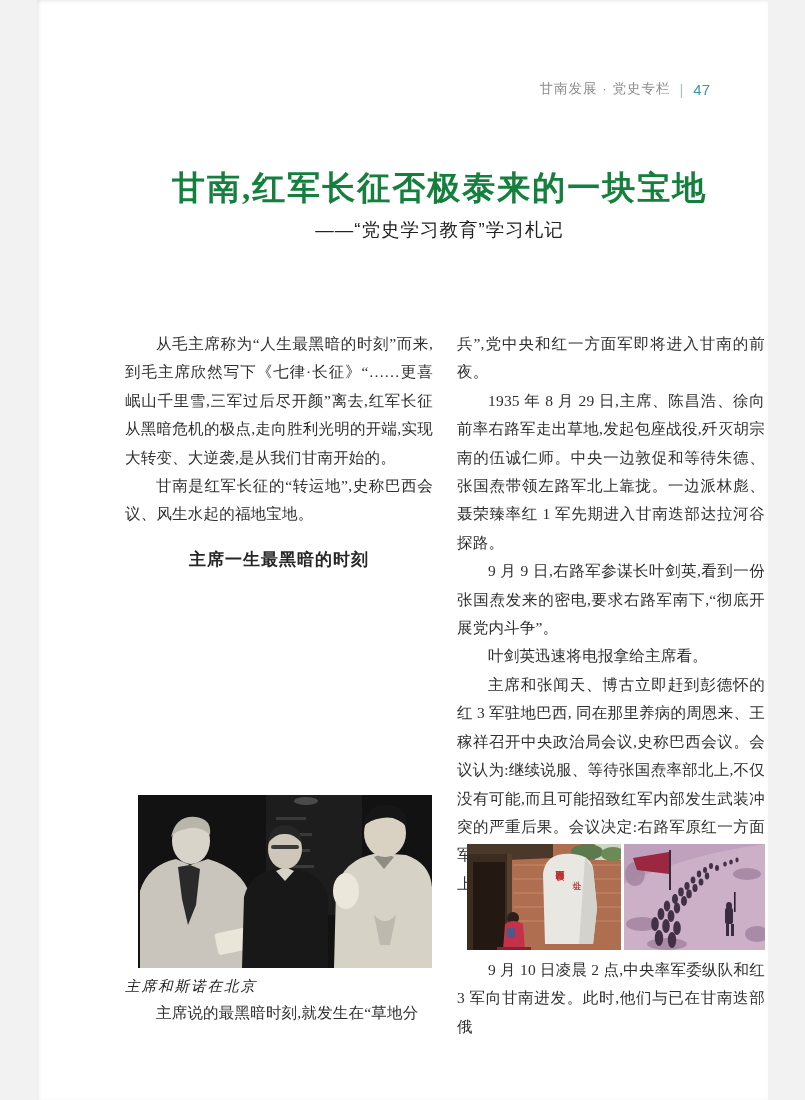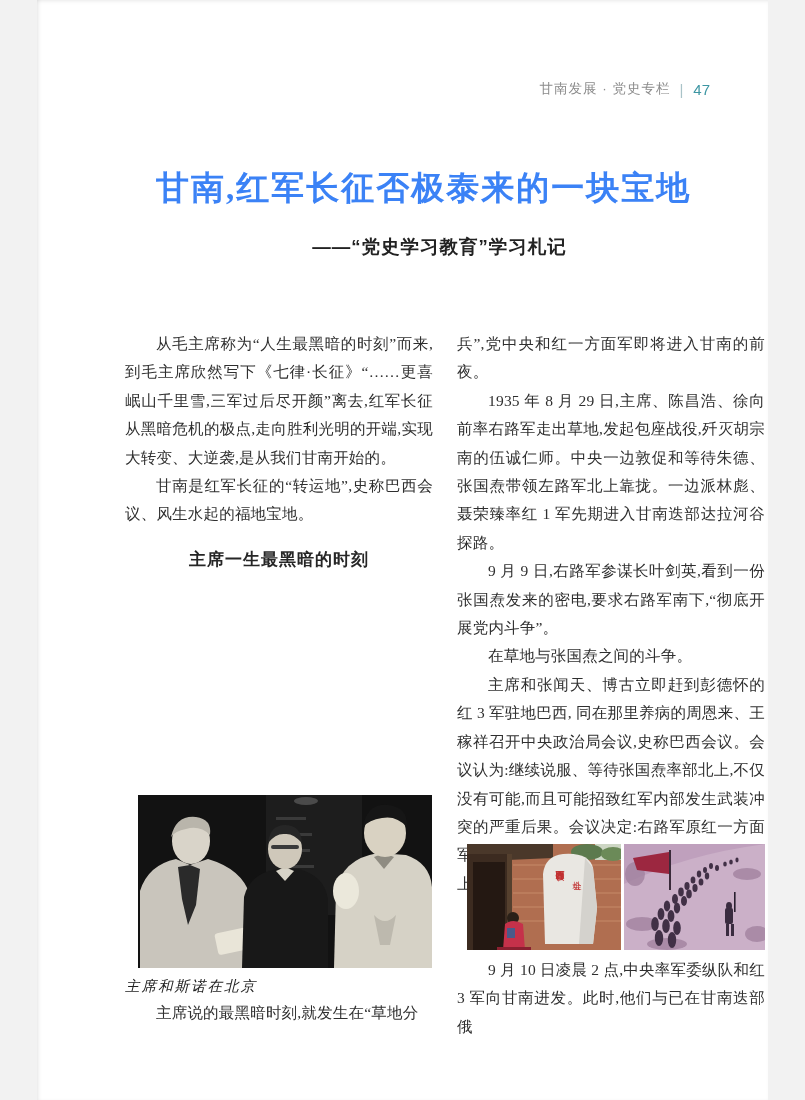--- a/index.html
+++ b/index.html
@@ -12,27 +12,27 @@
   }
   .hdr{
     position:absolute;top:80px;right:58px;
     font-family:"Liberation Sans","DejaVu Sans",sans-serif;
     font-size:13.5px;color:#8b8b8b;letter-spacing:1px;
     display:flex;align-items:center;gap:9px;
   }
   .hdr .bar{color:#a9c3c8;font-weight:400;font-size:15px;}
   .hdr .pg{color:#3d96a3;font-size:15px;letter-spacing:0;}
   .title{
-    position:absolute;top:166px;left:32px;width:709px;text-align:center;
-    font-size:33px;font-weight:700;letter-spacing:2px;color:#3b82f6;
+    position:absolute;top:166px;left:48px;width:709px;text-align:center;
+    font-size:33px;font-weight:700;letter-spacing:2px;color:#15803d;
   }
   .subtitle{
-    position:absolute;top:234px;left:48px;width:709px;text-align:center;
+    position:absolute;top:217px;left:48px;width:709px;text-align:center;
     font-family:"Liberation Sans","DejaVu Sans",sans-serif;
-    font-size:18.5px;font-weight:700;color:#222;letter-spacing:1px;
+    font-size:18.5px;font-weight:400;color:#222;letter-spacing:1px;
   }
   .byline{
     position:absolute;top:271px;left:48px;width:709px;text-align:center;
     font-style:italic;font-size:15px;color:#333;letter-spacing:1px;
   }
   .col{position:absolute;width:308px;}
   .para{
     margin:0;font-size:15.5px;line-height:28.4px;text-align:justify;
     letter-spacing:.2px;
   }
@@ -113,21 +113,21 @@
   <p class="caption">主席和斯诺在北京</p>
 
   <div class="col" style="left:88px;top:999px;">
     <p class="para indent">主席说的最黑暗时刻,就发生在“草地分</p>
   </div>
 
   <div class="col" style="left:420px;top:330px;">
     <p class="para">兵”,党中央和红一方面军即将进入甘南的前夜。</p>
     <p class="para indent">1935 年 8 月 29 日,主席、陈昌浩、徐向前率右路军走出草地,发起包座战役,歼灭胡宗南的伍诚仁师。中央一边敦促和等待朱德、张国焘带领左路军北上靠拢。一边派林彪、聂荣臻率红 1 军先期进入甘南迭部达拉河谷探路。</p>
     <p class="para indent">9 月 9 日,右路军参谋长叶剑英,看到一份张国焘发来的密电,要求右路军南下,“彻底开展党内斗争”。</p>
-    <p class="para indent">在草地与张国焘之间的斗争。</p>
+    <p class="para indent">叶剑英迅速将电报拿给主席看。</p>
     <p class="para indent">主席和张闻天、博古立即赶到彭德怀的红 3 军驻地巴西, 同在那里养病的周恩来、王稼祥召开中央政治局会议,史称巴西会议。会议认为:继续说服、等待张国焘率部北上,不仅没有可能,而且可能招致红军内部发生武装冲突的严重后果。会议决定:右路军原红一方面军的红 1、3 军和中央军委纵队一部先行北上,迅速离开巴西,脱离危险境地。</p>
   </div>
 
   <div class="photo" style="left:430px;top:844px;">
     <svg width="298" height="106" viewBox="0 0 298 106">
 
       <g>
         <rect x="0" y="0" width="154" height="106" fill="#b06e50"></rect>
         <g fill="#c08262" opacity=".7">
           <rect x="46" y="20" width="108" height="2"></rect>

